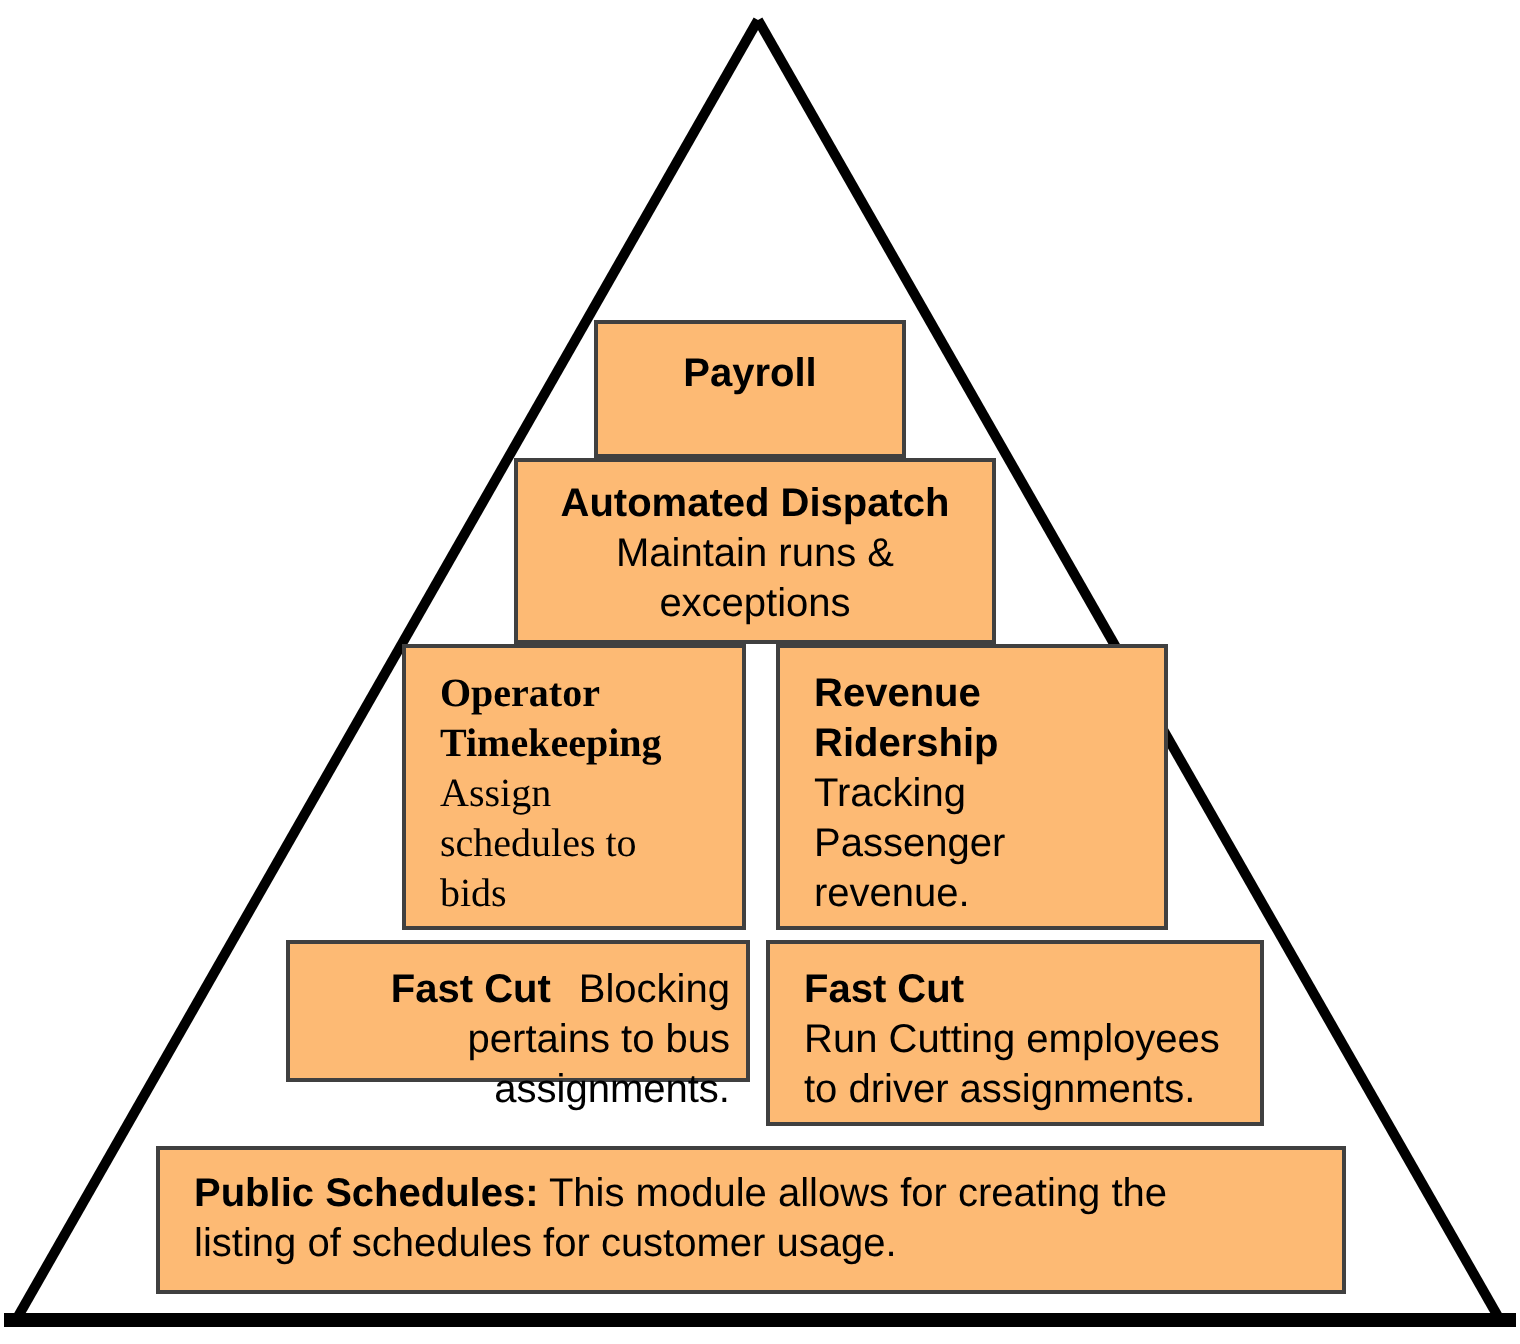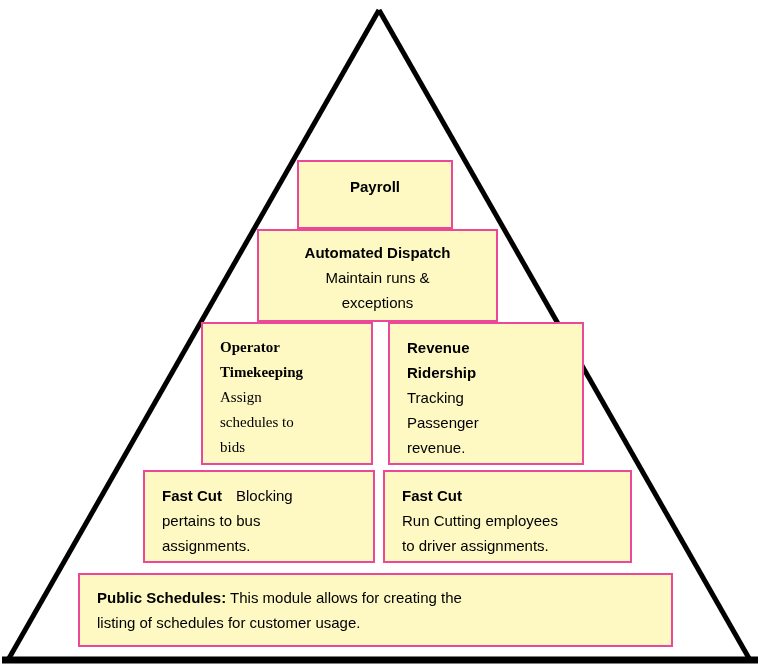--- a/index.html
+++ b/index.html
@@ -15,35 +15,35 @@
     background: #ffffff;
     overflow: hidden;
   }
   #triangle-svg {
     position: absolute;
     left: 0; top: 0;
     width: 760px; height: 672px;
   }
   .box {
     position: absolute;
-    background: #fef9c3;
-    border: 2px solid #ec4899;
+    background: #fdba74;
+    border: 2px solid #404040;
     box-sizing: border-box;
-    font-size: 15px;
+    font-size: 20px;
     line-height: 24px;
     color: #000000;
   }
   .pre { white-space: pre-line; }
   .bold { font-weight: bold; }
   .center { text-align: center; }
   #box-payroll   { left: 297px; top: 160px; width: 156px; height: 69px;  padding-top: 13px; text-align: center; }
   #box-ad        { left: 257px; top: 229px; width: 241px; height: 93px;  padding-top: 9px;  text-align: center; line-height: 25px; }
   #box-ot        { left: 201px; top: 322px; width: 172px; height: 143px; padding: 11px 8px 0 17px; line-height: 25px; font-family: Liberation Serif, serif; }
   #box-rr        { left: 388px; top: 322px; width: 196px; height: 143px; padding: 11px 8px 0 17px; line-height: 25px; }
-  #box-fb        { left: 143px; top: 470px; width: 232px; height: 93px;  padding: 11px 8px 0 17px; line-height: 25px; }
+  #box-fb        { left: 143px; top: 470px; width: 232px; height: 71px;  padding: 11px 8px 0 17px; line-height: 25px; text-align: right; }
   #box-fr        { left: 383px; top: 470px; width: 249px; height: 93px;  padding: 11px 8px 0 17px; line-height: 25px; }
   #box-ps        { left: 78px;  top: 573px; width: 595px; height: 74px;  padding: 10px 12px 0 17px; line-height: 25px; }
   .suffix { margin-left: 14px; }
 </style>
 </head>
 <body>
 
 <div id="canvas">
 
   <svg id="triangle-svg" viewBox="0 0 760 672" xmlns="http://www.w3.org/2000/svg">

